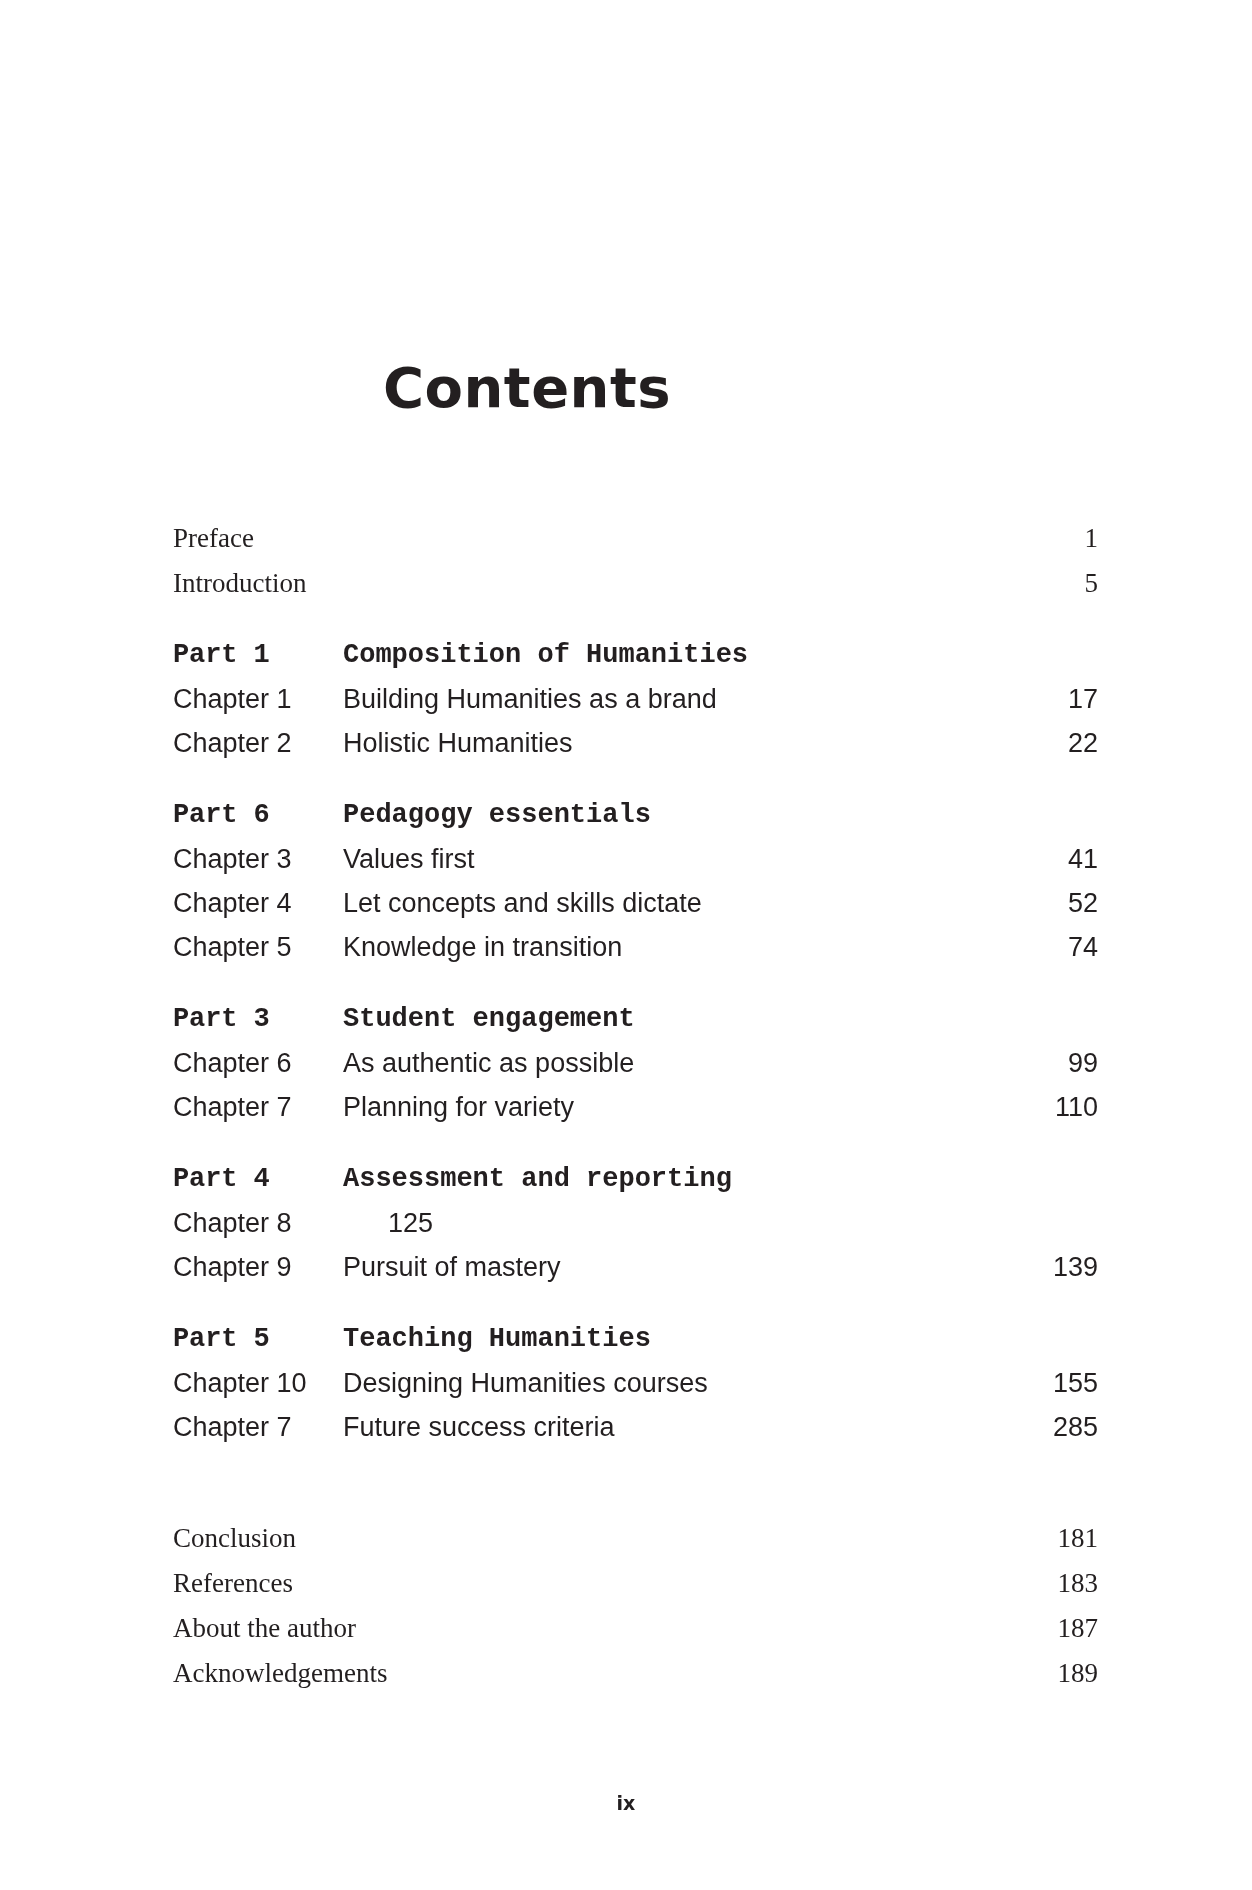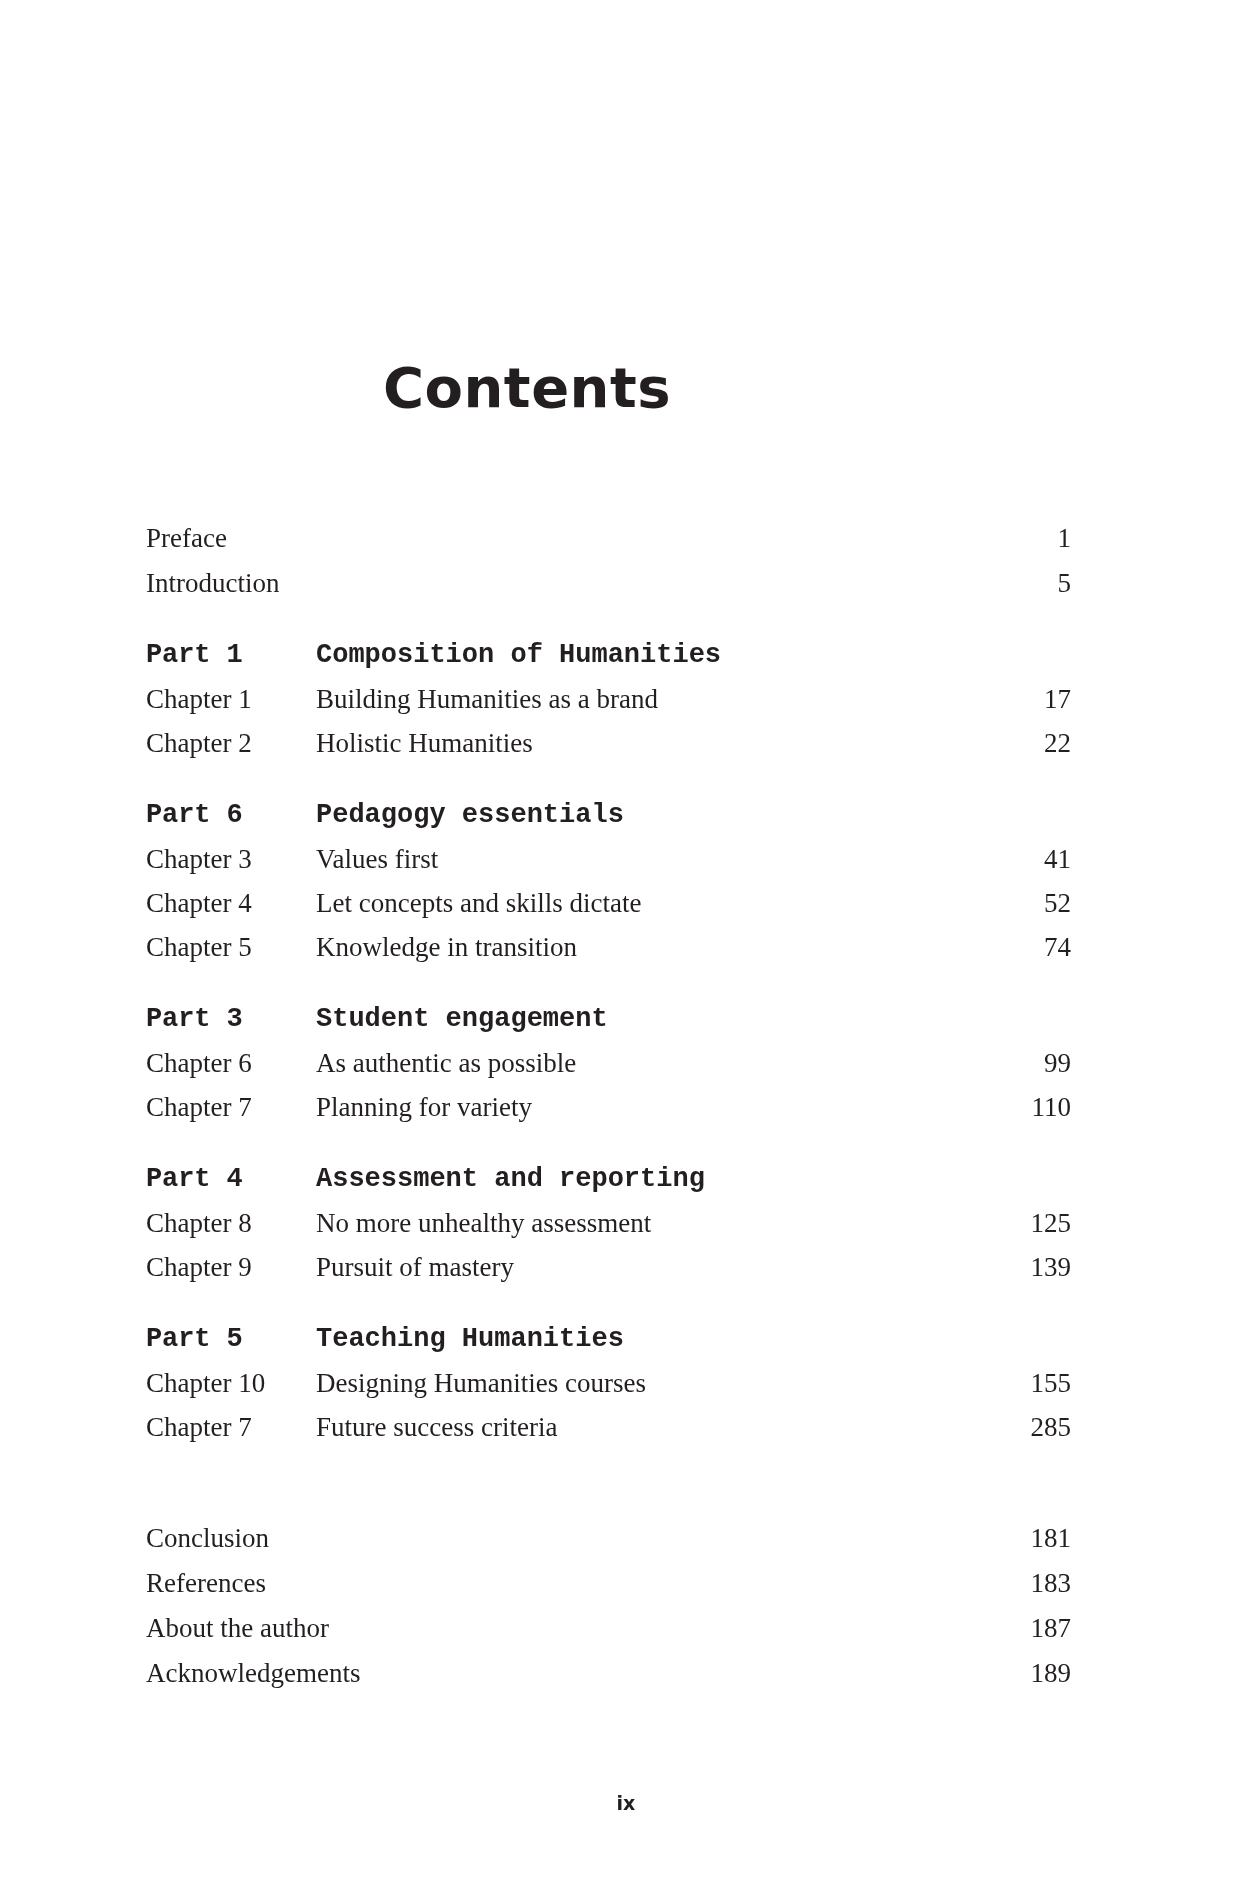--- a/index.html
+++ b/index.html
@@ -29,21 +29,21 @@
     font-weight: bold;
     font-size: 56px;
     letter-spacing: 0.5px;
     color: #231f20;
   }
 
   
   .toc-body {
     position: absolute;
     top: 525px;
-    left: 146px;
+    left: 173px;
     width: 925px;
   }
 
   
   .row {
     display: flex;
     align-items: baseline;
     width: 100%;
   }
 
@@ -86,21 +86,21 @@
     color: #231f20;
     line-height: 1.0;
   }
   .part-row .col-label {
     flex: 0 0 170px;
     letter-spacing: -0.1px;
   }
 
   
   .chapter-row {
-    font-family: Liberation Serif, serif;
+    font-family: Liberation Sans, sans-serif;
     font-size: 27px;
     color: #231f20;
     line-height: 1.0;
     margin-top: 17px;
   }
 
   
   .part-group {
     margin-top: 45px;
   }
@@ -206,21 +206,20 @@
     </div>
 
     <div class="part-group">
       <div class="row part-row">
         <span class="col-label">Part 4</span>
         <span class="col-title">Assessment and reporting</span>
         <span class="col-page"></span>
       </div>
       <div class="row chapter-row">
         <span class="col-label">Chapter 8</span>
-        <span class="col-title">No more unhealthy assessment</span>
         <span class="col-page">125</span>
       </div>
       <div class="row chapter-row">
         <span class="col-label">Chapter 9</span>
         <span class="col-title">Pursuit of mastery</span>
         <span class="col-page">139</span>
       </div>
     </div>
 
     <div class="part-group">

